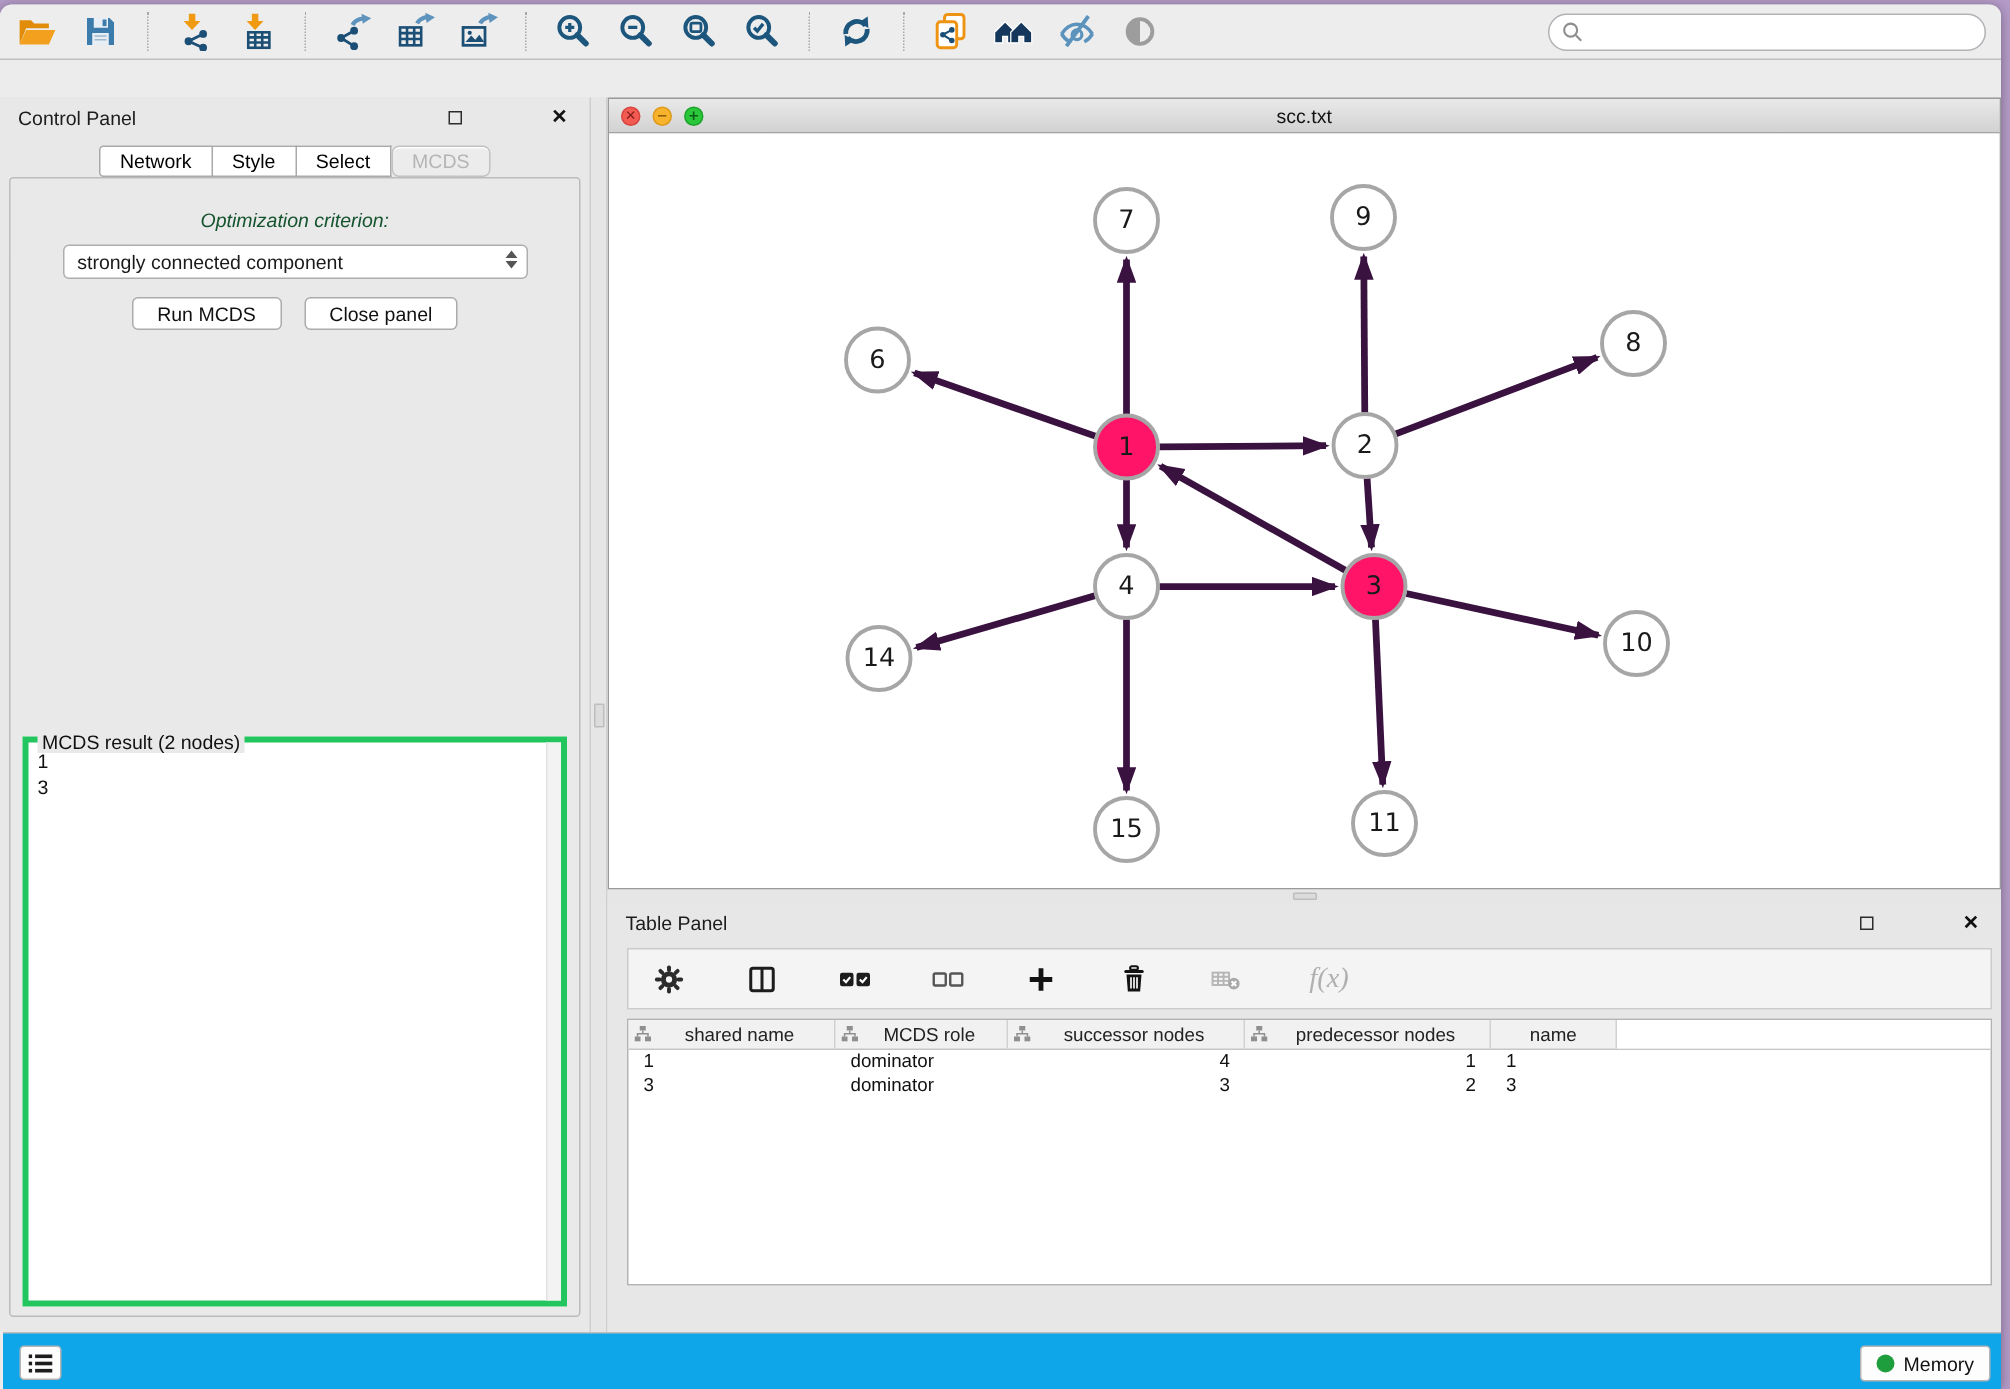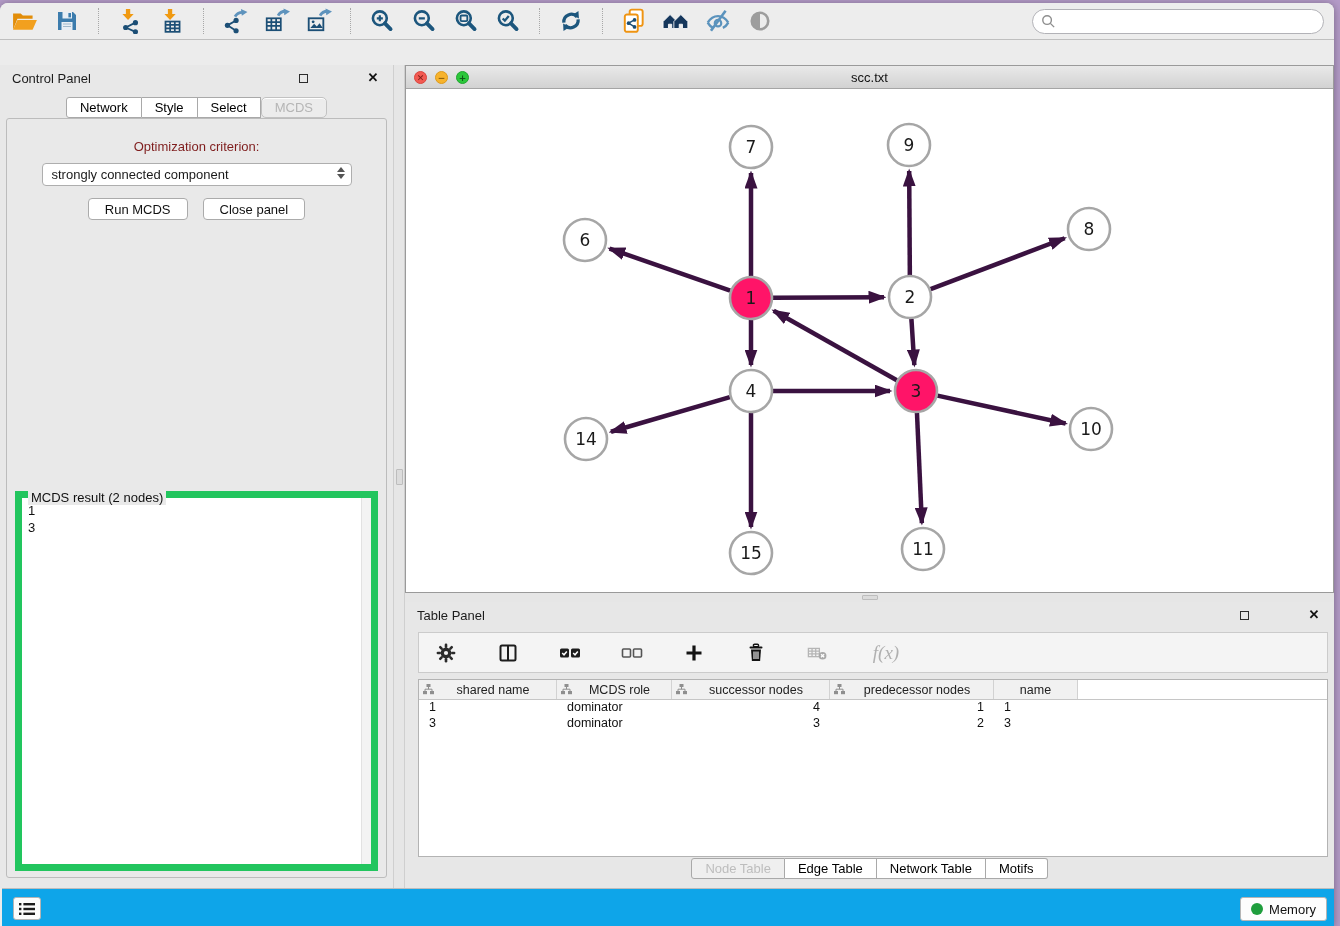--- a/index.html
+++ b/index.html
@@ -38,34 +38,34 @@
 
   .cp-tabs { display:flex; justify-content:center; margin-top:6px; position:relative; z-index:2; }
   .seg { background:#fff; border:1px solid #a9a9a9; border-left:none; padding:2px 13px; font-size:13px; color:#000; }
   .seg:first-child { border-left:1px solid #a9a9a9; border-radius:3px 0 0 3px; }
   .seg:last-child  { border-radius:0 3px 3px 0; }
   .cp-tabs .seg.active { background:#ececec; color:#b5b5b5; border:1px solid #c2c2c2; border-radius:5px;
     box-shadow:0 1px 0 #fff inset; }
 
   .cp-body { position:absolute; left:6px; right:6px; top:53px; bottom:10px;
     border:1px solid #bcbcbc; border-radius:3px; background:#e9e9e9; }
-  .opt-label { text-align:center; margin-top:20px; font-size:13px; color:#7f1d1d; }
+  .opt-label { text-align:center; margin-top:20px; font-size:13px; color:#14532d;font-style:italic; }
   .selectrow { display:flex; justify-content:center; margin-top:9px; }
   .dropdown { width:310px; height:23px; background:#fff; border:1px solid #aeaeae; border-radius:4px;
     display:flex; align-items:center; font-size:13px; padding-left:9px; position:relative; }
   .dd-arrows { position:absolute; right:6px; top:3px; display:flex; flex-direction:column; gap:2px; }
   .dd-arrows i { display:block; width:0; height:0; border-left:4px solid transparent; border-right:4px solid transparent; }
   .dd-up { border-bottom:5px solid #555; }
   .dd-down { border-top:5px solid #555; }
   .btnrow { display:flex; justify-content:center; gap:15px; margin-top:12px; }
   .mac-btn { background:#fff; border:1px solid #ababab; border-radius:4px; height:22px; padding:0 16px;
     font-size:13px; color:#111; font-family:"Liberation Sans",sans-serif; }
 
   .result-box { position:absolute; left:8px; right:8px; top:372px; bottom:6px;
-    border:7px solid #22c55e; background:#fff; }
+    border:4px solid #22c55e; background:#fff; }
   .result-legend { position:absolute; top:-8px; left:6px; background:#e9e9e9; padding:0 3px; font-size:13px; color:#111; }
   .result-text { position:absolute; inset:0; padding:4px 14px 4px 6px; font-size:13px; line-height:17px;
     white-space:pre; color:#111; overflow:hidden; }
   .result-scroll { position:absolute; top:0; bottom:0; right:0; width:10px; background:#f3f3f3; border-left:1px solid #e2e2e2; }
 
   
   .v-split { width:12px; background:#e6e6e6; border-left:1px solid #cfcfcf; border-right:1px solid #cfcfcf; position:relative; }
   .grip-v { position:absolute; top:50%; left:2px; width:7px; height:16px; margin-top:-8px;
     background:#dcdcdc; border:1px solid #bdbdbd; border-radius:1px; }
   .h-split { height:9px; background:#e6e6e6; position:relative; }
@@ -543,26 +543,20 @@
               <div class="tbl-row">
                 <div class="td" style="width: 138px; text-align: left;">3</div>
                 <div class="td" style="width: 115px; text-align: left;">dominator</div>
                 <div class="td" style="width: 158px; text-align: right;">3</div>
                 <div class="td" style="width: 164px; text-align: right;">2</div>
                 <div class="td" style="width: 84px; text-align: left;">3</div>
               </div>
             </div>
         </div>
 
-        <div class="tp-tabs" id="tp-tabs">
-            <div class="seg active">Node Table</div>
-            <div class="seg">Edge Table</div>
-            <div class="seg">Network Table</div>
-            <div class="seg">Motifs</div>
-          </div>
       </div>
     </div>
   </div>
 
   <div class="statusbar">
     <span class="list-btn">
       <svg width="16" height="14" viewBox="0 0 16 14">
           <g fill="#1d1d1d">
             <rect x="0" y="1" width="2.4" height="2.4"></rect>
             <rect x="4.4" y="1" width="11.6" height="2.4"></rect>

